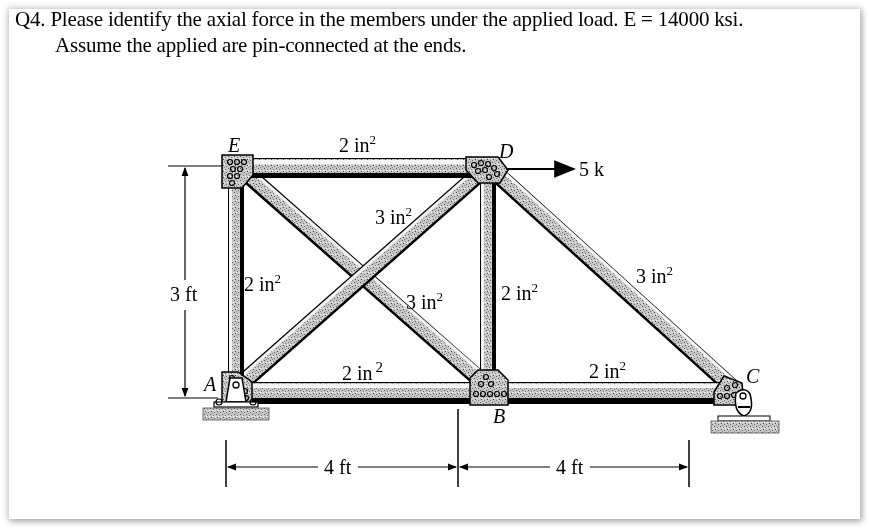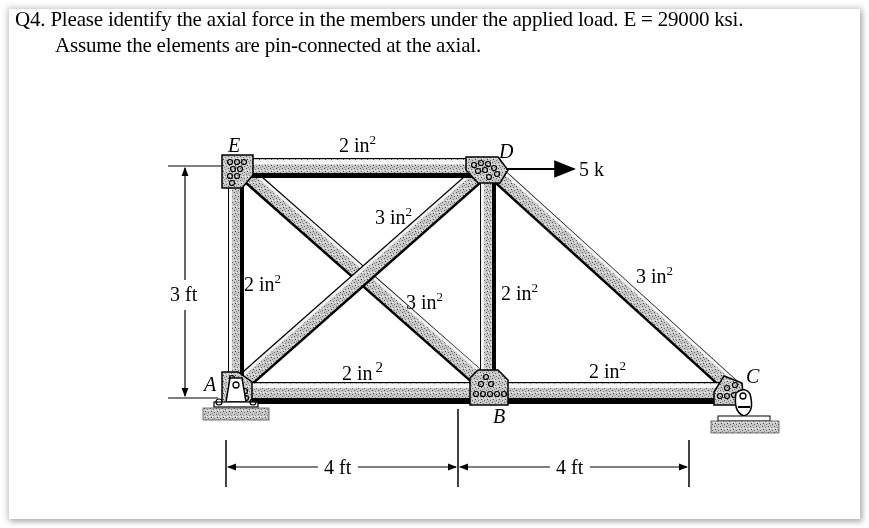--- a/index.html
+++ b/index.html
@@ -17,24 +17,24 @@
   .lbl { font-family:"Liberation Serif", serif; font-size:20px; fill:#000; }
   .lbl-it { font-family:"Liberation Serif", serif; font-size:20px; font-style:italic; fill:#000; }
 </style>
 </head>
 <body>
 
 <div class="card"></div>
 
 <div class="q-line q1">
   <span class="q-num">Q4.</span>
-  <span>Please identify the axial force in the members under the applied load. E = 29000 ksi.</span>
+  <span>Please identify the axial force in the members under the applied load. E = 14000 ksi.</span>
 </div>
 <div class="q-line q2">
-  <span>Assume the elements are pin-connected at the axial.</span>
+  <span>Assume the applied are pin-connected at the ends.</span>
 </div>
 
 <svg class="diagram" width="869" height="528" viewBox="0 0 869 528">
   <defs>
     <pattern id="speckle" width="6" height="6" patternUnits="userSpaceOnUse">
       <rect width="6" height="6" fill="#c8c8c8"></rect>
       <rect x="0" y="0" width="1" height="1" fill="#555"></rect>
       <rect x="3" y="1" width="1" height="1" fill="#777"></rect>
       <rect x="1" y="3" width="1" height="1" fill="#444"></rect>
       <rect x="4" y="4" width="1" height="1" fill="#666"></rect>

